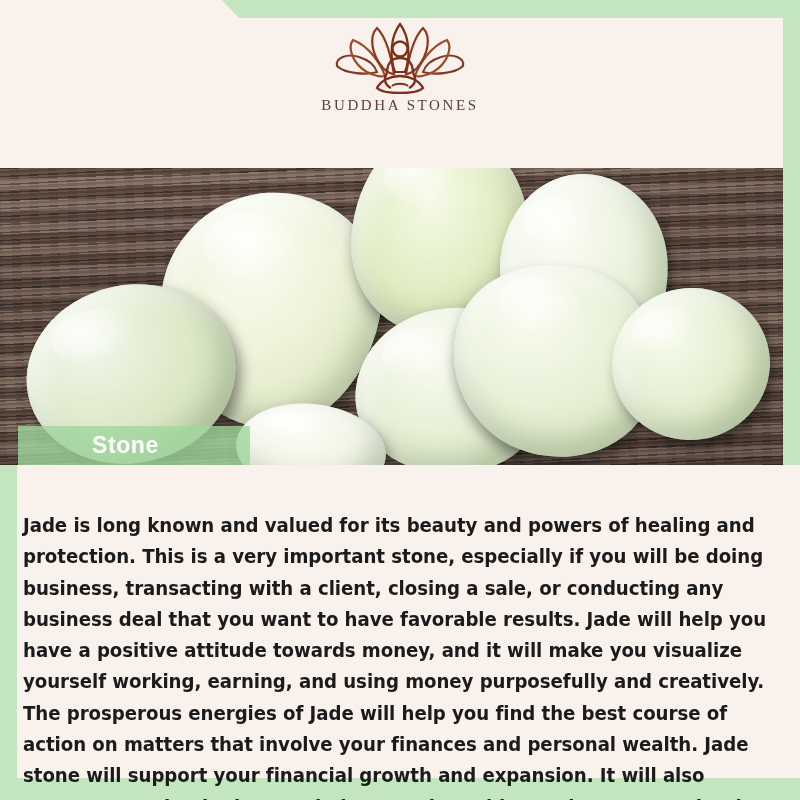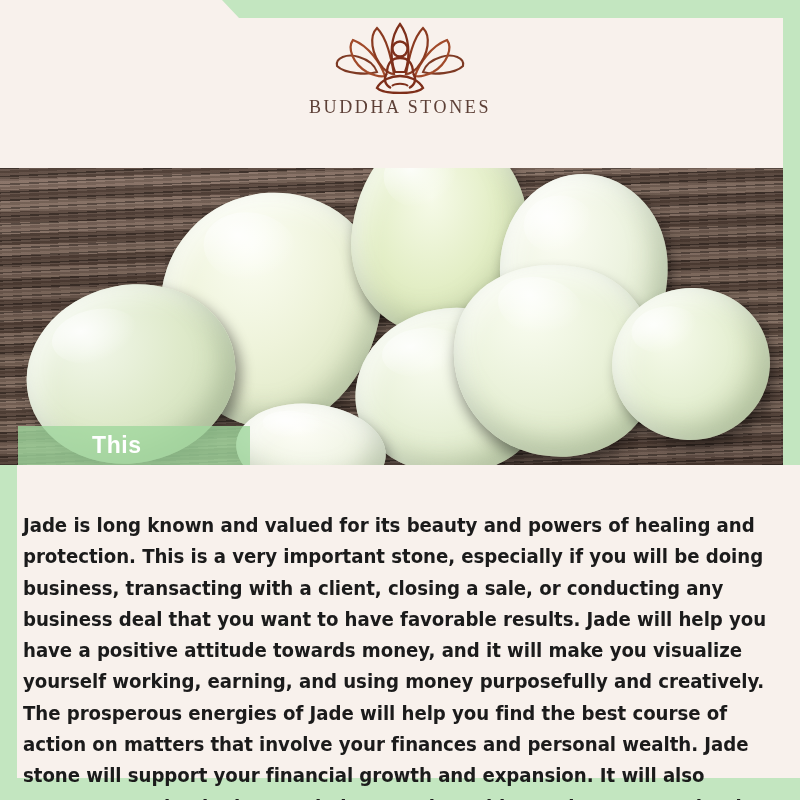--- a/index.html
+++ b/index.html
@@ -84,21 +84,21 @@
     text-align: center;
   }
   .logo-mark {
     display: block;
     margin: 0 auto;
   }
   .logo-wordmark {
     display: block;
     margin: 3px auto 0 auto;
     font-family: "Liberation Serif", serif;
-    font-size: 18px;
+    font-size: 15px;
     letter-spacing: 2.6px;
     color: #5d4037;
     text-align: center;
   }
 
   
   .title-bar {
     position: absolute;
     left: 0;
     top: 119px;
@@ -310,21 +310,21 @@
     <div class="stone s4"></div>
     <div class="stone s5"></div>
     <div class="stone s1"></div>
     <div class="stone s3"></div>
     <div class="stone s6"></div>
     <div class="stone s7"></div>
     <div class="stone s8"></div>
   </div>
 
   <div class="jade-banner">
-    <span class="jade-label">This</span>
+    <span class="jade-label">Stone</span>
   </div>
 
   <div class="benefits">
     <div class="benefit">
       <span class="star-icon"></span>
       <span class="benefit-label">Prosperity</span>
     </div>
     <div class="benefit">
       <span class="star-icon"></span>
       <span class="benefit-label">Abundance</span>

